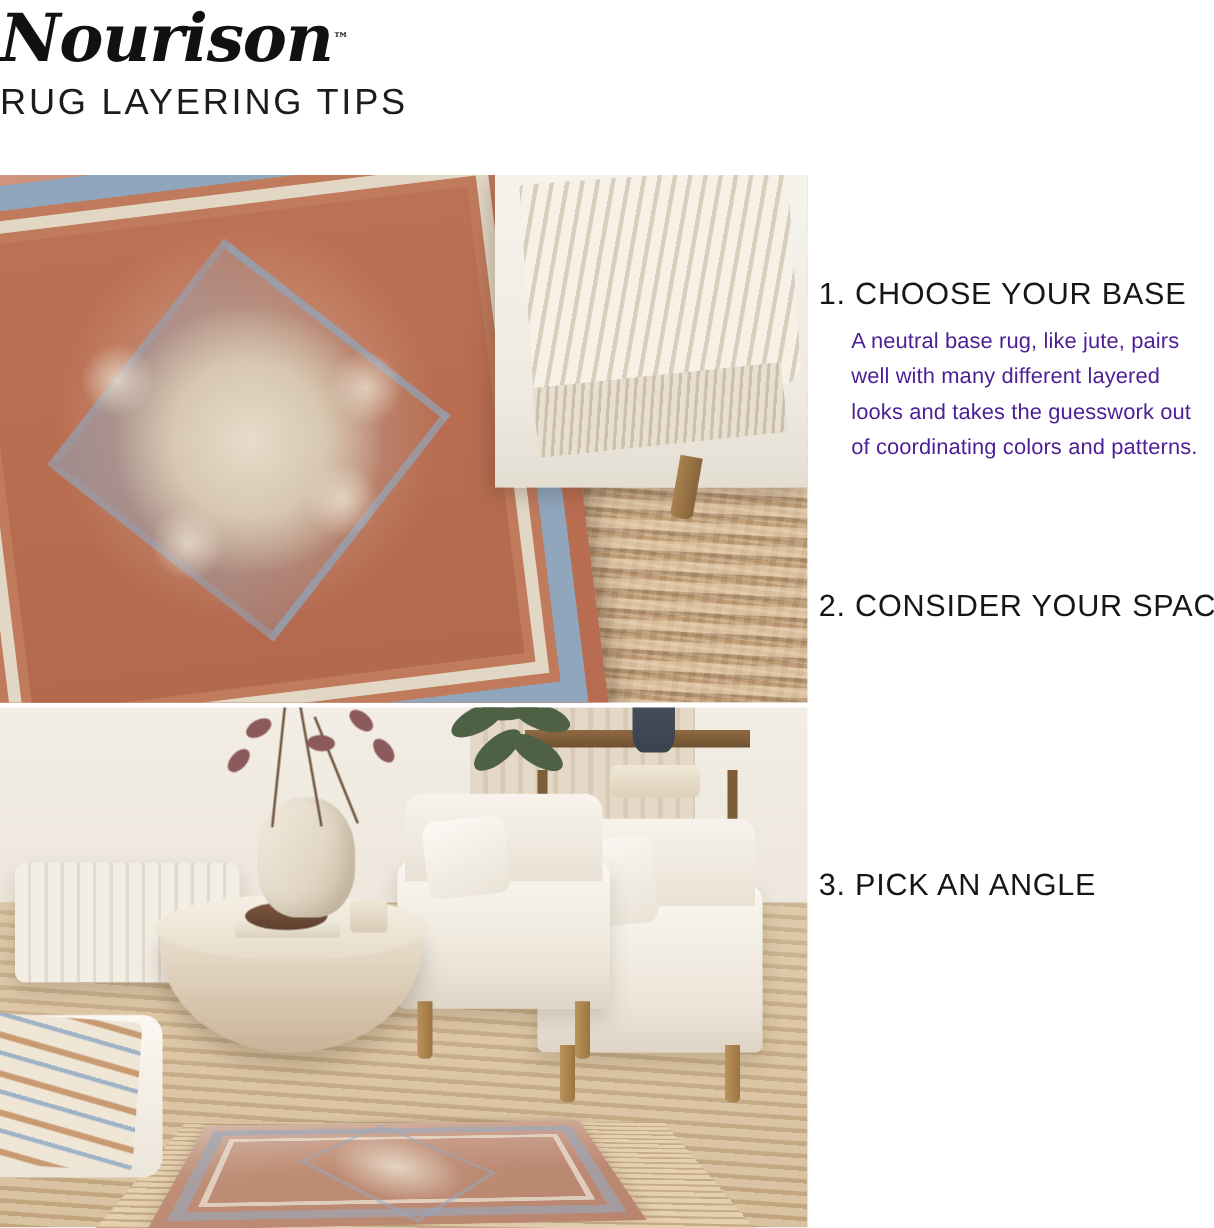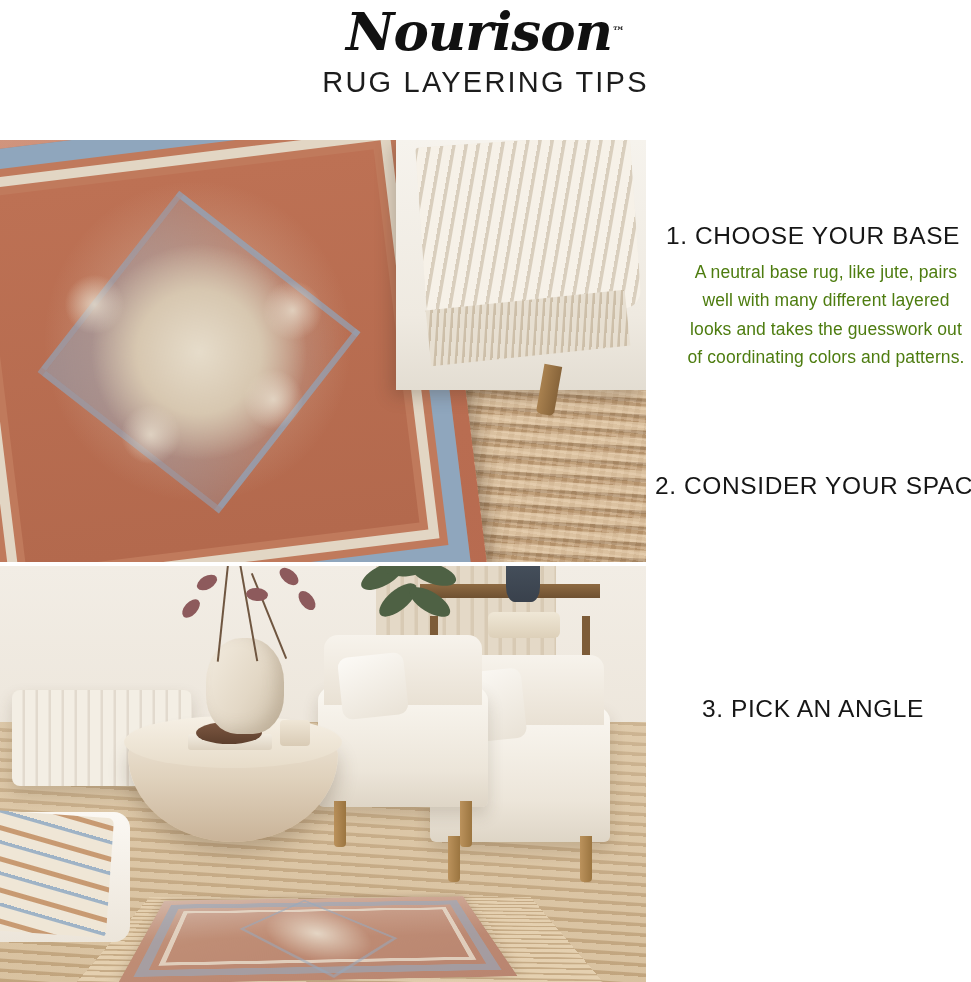--- a/index.html
+++ b/index.html
@@ -23,21 +23,20 @@
     background: #ffffff;
   }
 
   
   .header {
     position: absolute;
     top: 0; left: 0;
     width: 971px;
     height: 140px;
     background: #ffffff;
-    text-align: center;
   }
   .brand {
     margin: 0;
     padding-top: 4px;
     font-family: "DejaVu Serif", serif;
     font-style: italic;
     font-weight: 700;
     font-size: 53px;
     letter-spacing: -1px;
     color: #111111;
@@ -358,42 +357,41 @@
     background: linear-gradient(180deg, #efe7d6, #ddd0b9);
   }
 
   
   .tips {
     position: absolute;
     left: 655px;
     top: 200px;
     width: 316px;
     height: 760px;
-    text-align: center;
   }
   .tip { position: absolute; left: 0; width: 316px; }
   .tip-1 { top: 22px; }
   .tip-2 { top: 272px; }
   .tip-3 { top: 495px; }
   .tip-heading {
     margin: 0 0 8px 0;
     font-family: "Liberation Sans", sans-serif;
     font-weight: 400;
     font-size: 24.5px;
     letter-spacing: 0.6px;
     color: #161616;
     white-space: nowrap;
   }
   .tip-body {
     margin: 0 0 0 26px;
     font-family: "Liberation Sans", sans-serif;
     font-weight: 400;
     font-size: 17.5px;
     line-height: 1.62;
-    color: #4d7c0f;
+    color: #4c1d95;
     letter-spacing: 0.1px;
   }
 </style>
 </head>
 <body>
 
 <div class="page">
 
   <div class="header">
     <div class="brand"><span>Nourison</span><span class="tm">™</span></div>

